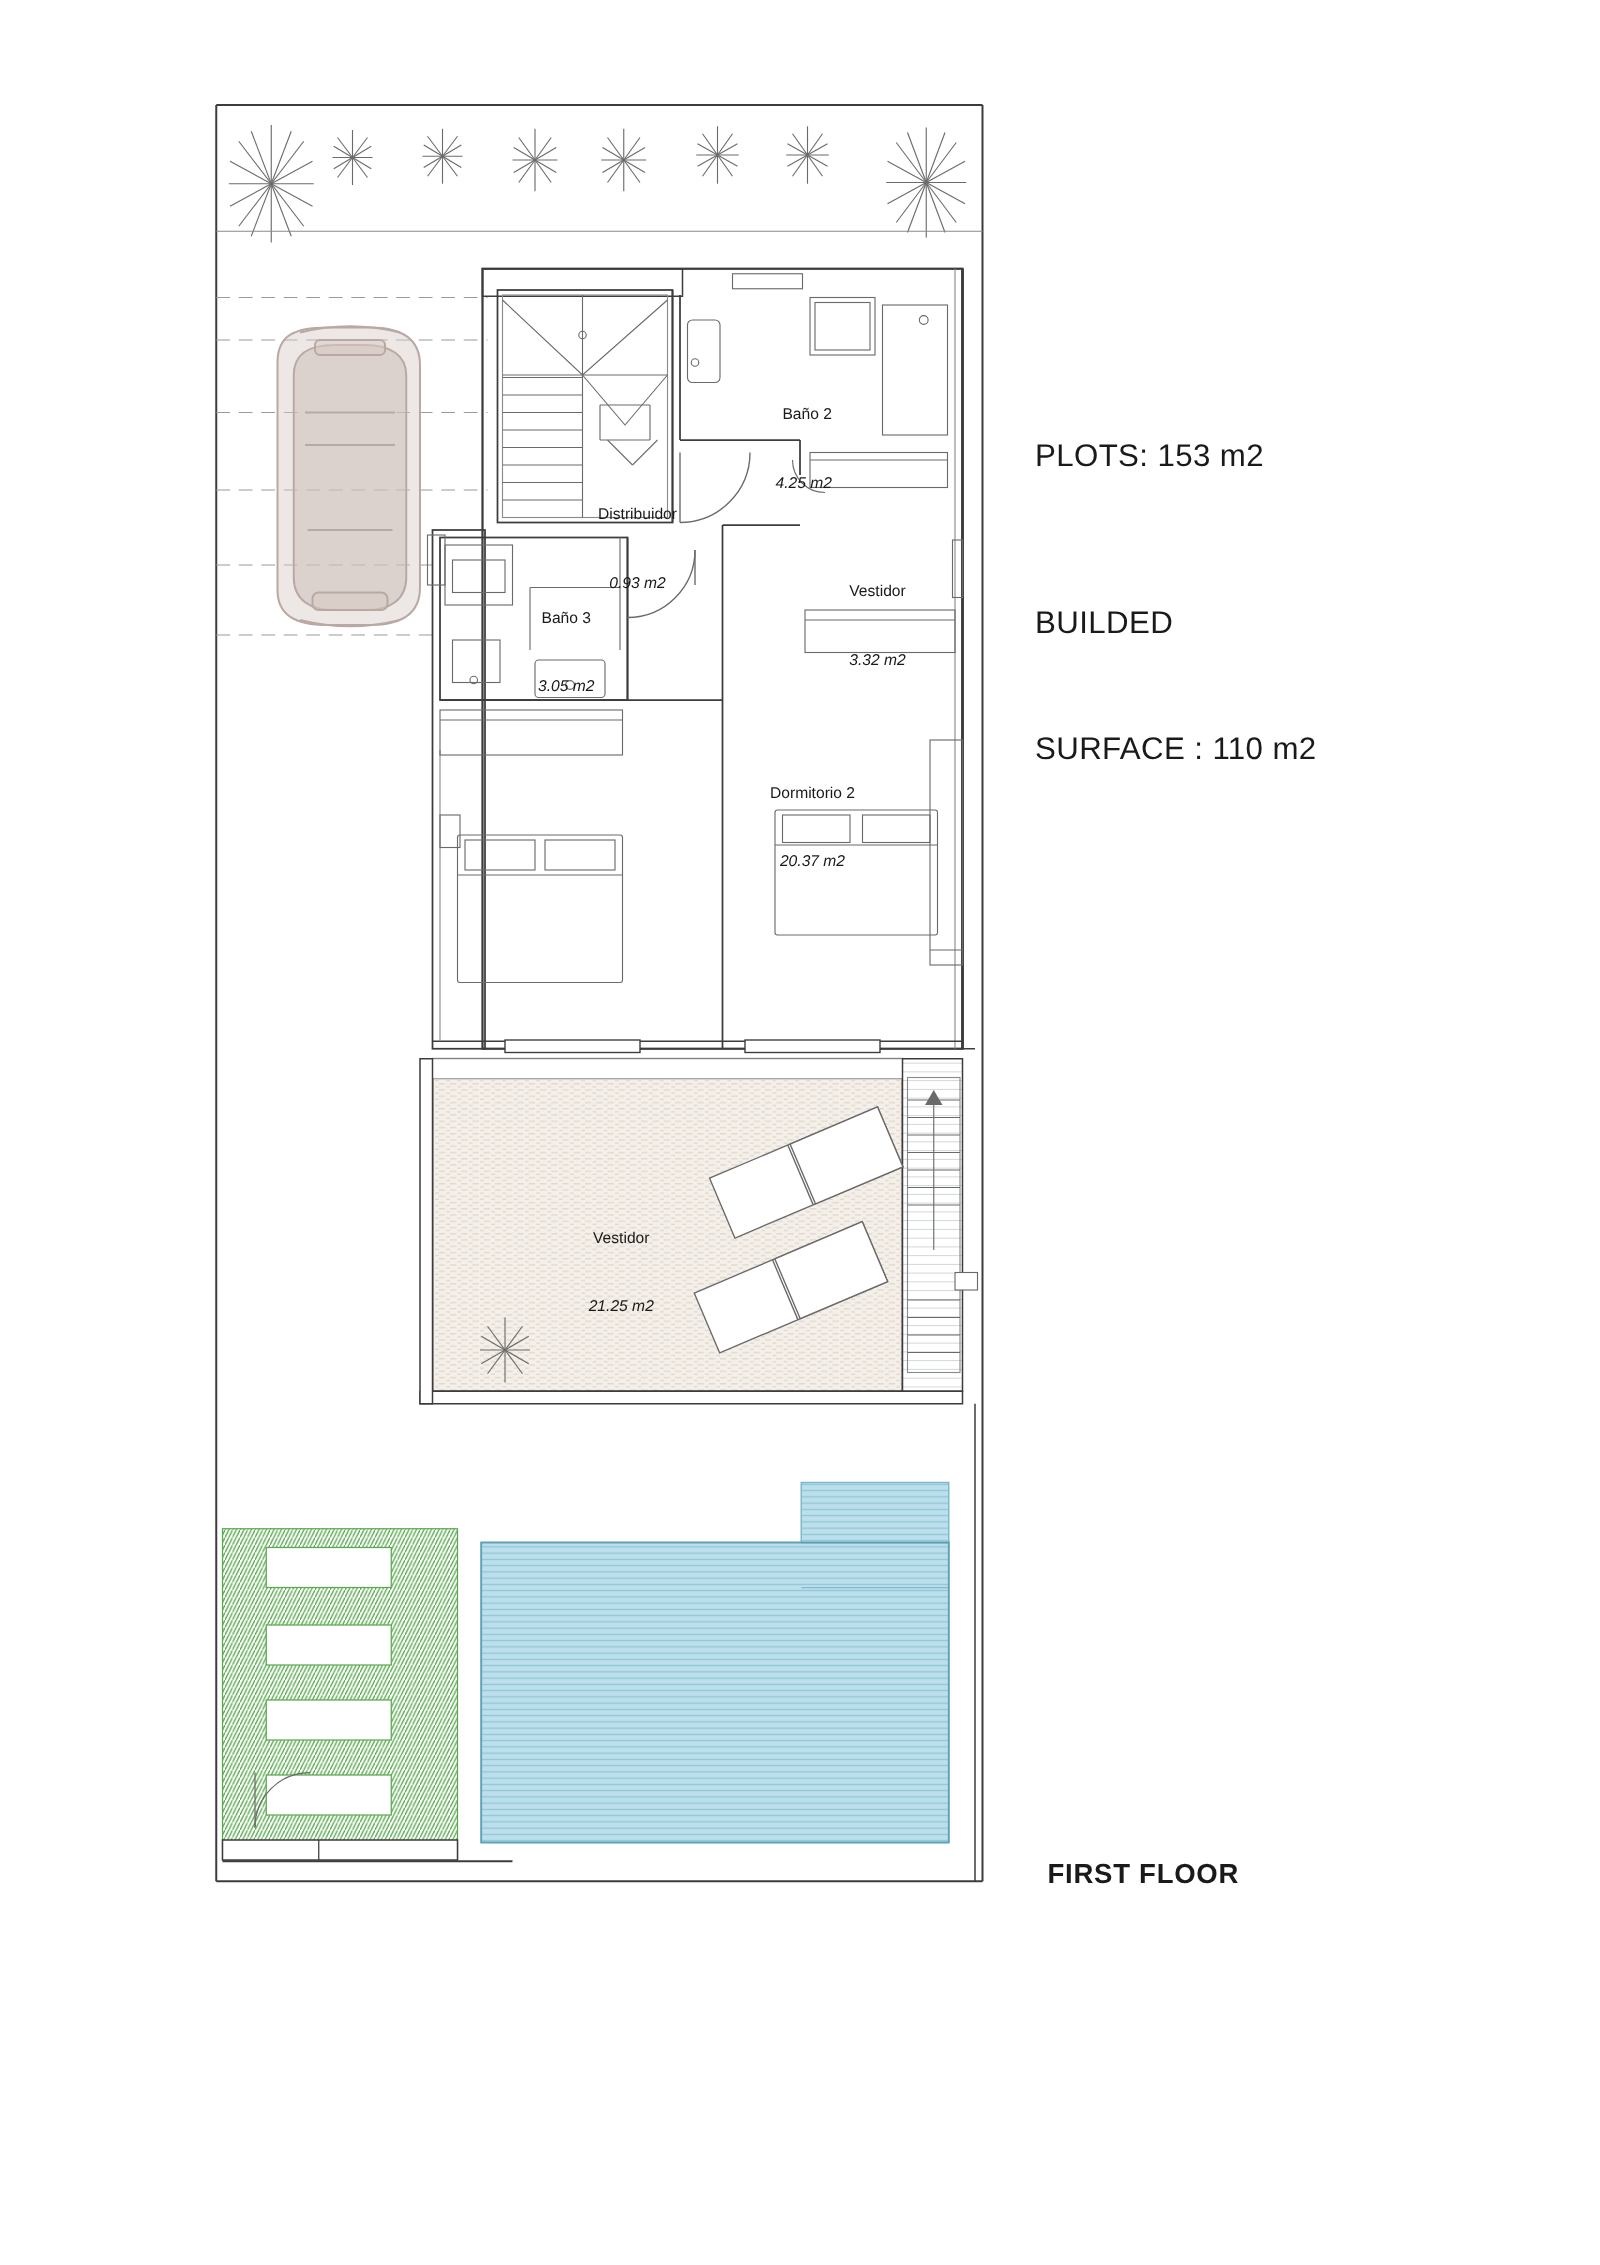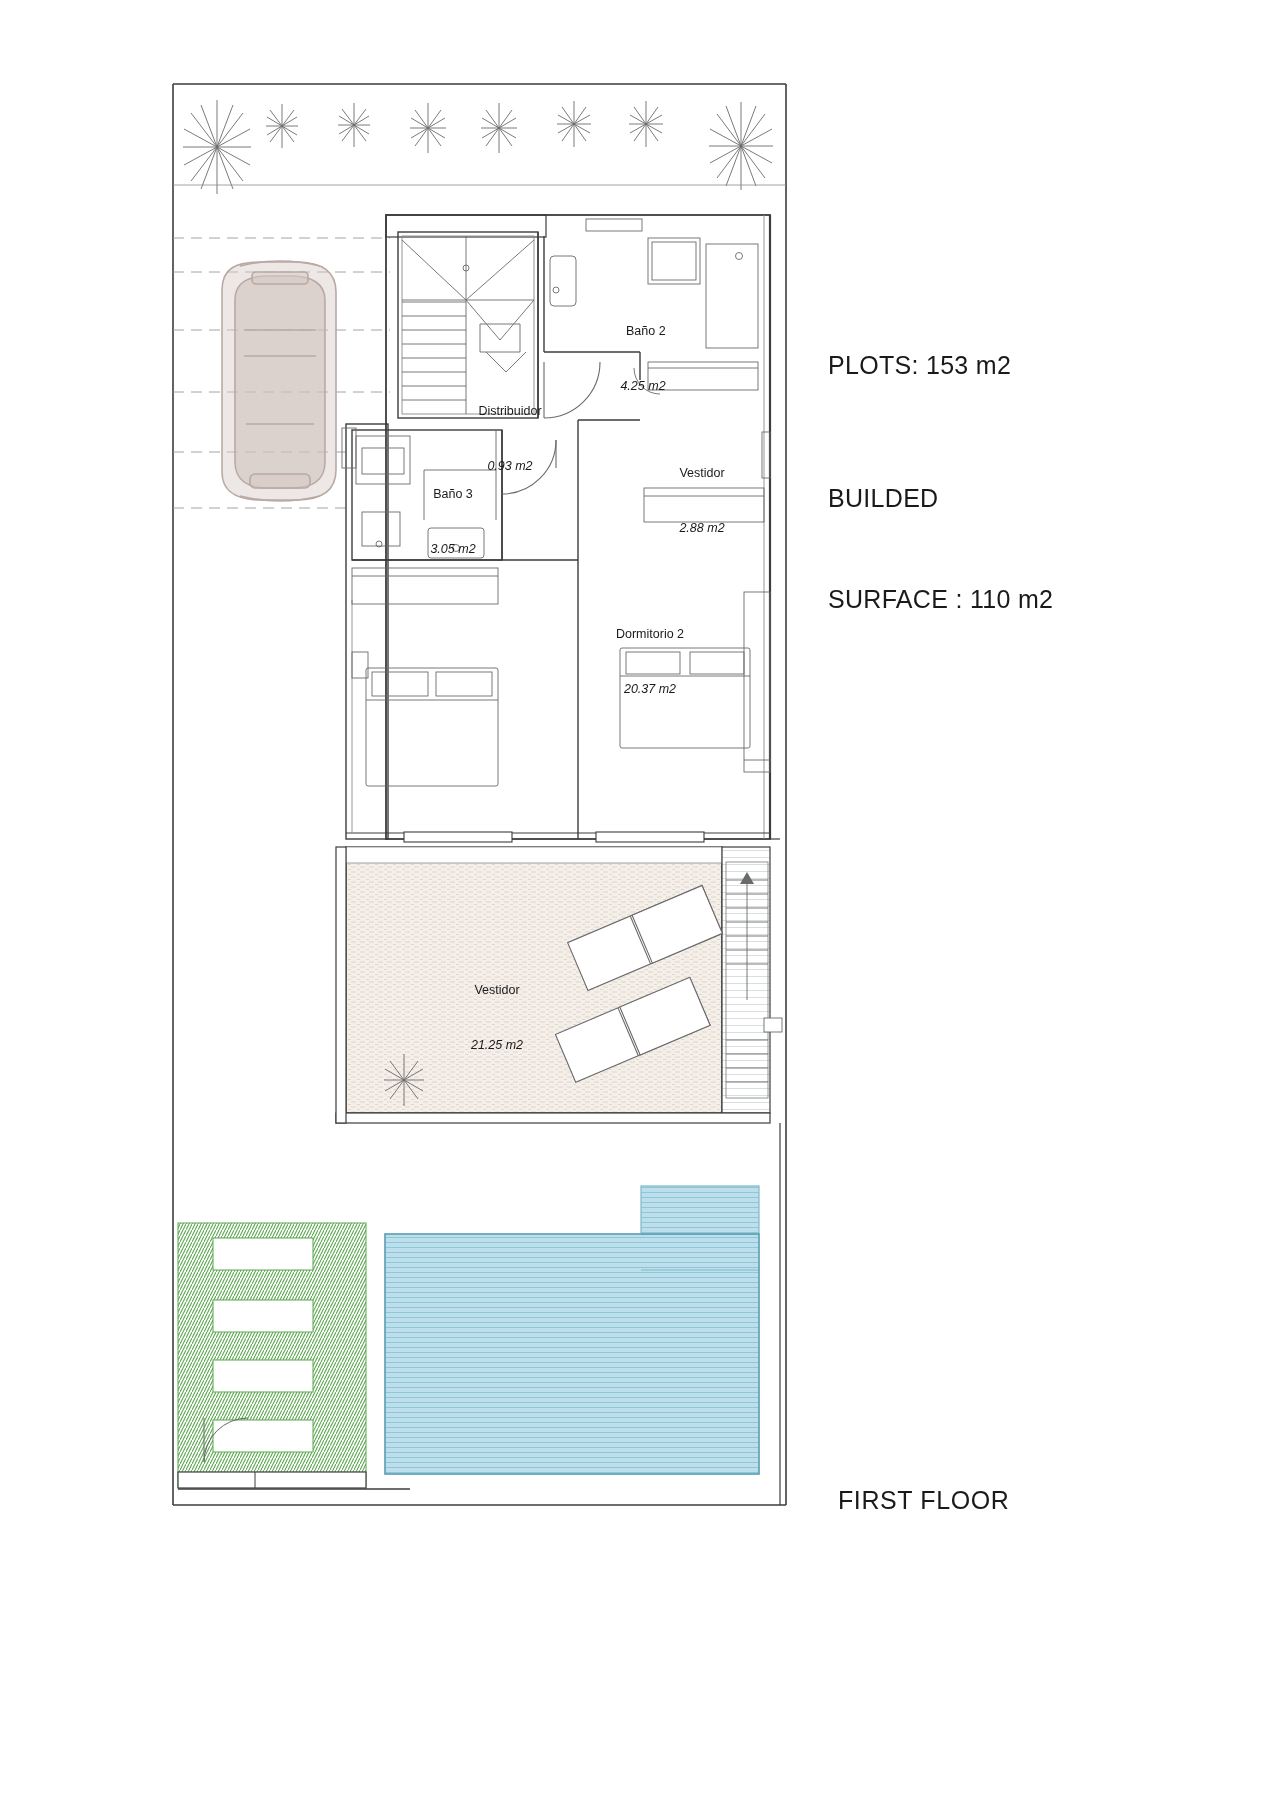--- a/index.html
+++ b/index.html
@@ -32,22 +32,22 @@
     color: #1a1a1a;
     white-space: pre;
     line-height: 1.35;
     margin-top: 46px;
   }
   #note-plots { left: 828px; top: 303px; }
   #note-builded { left: 828px; top: 368px; }
   #note-floor {
     left: 838px;
     top: 1438px;
-    font-size: 25px;
-    font-weight: normal;
+    font-size: 22px;
+    font-weight: bold;
     letter-spacing: 0.6px;
   }
 
   
   .room-label {
     position: absolute;
     text-align: center;
     font-size: 12.5px;
     line-height: 1.45;
     color: #1a1a1a;
@@ -419,21 +419,21 @@
     <span class="ar">4.25 m2</span>
   </div>
 
   <div class="room-label" id="lbl-distribuidor">
     <span class="nm">Distribuidor</span>
     <span class="ar">0.93 m2</span>
   </div>
 
   <div class="room-label" id="lbl-vestidor">
     <span class="nm">Vestidor</span>
-    <span class="ar">2.88 m2</span>
+    <span class="ar">3.32 m2</span>
   </div>
 
   <div class="room-label" id="lbl-bano3">
     <span class="nm">Baño 3</span>
     <span class="ar">3.05 m2</span>
   </div>
 
   <div class="room-label" id="lbl-dormitorio2">
     <span class="nm">Dormitorio 2</span>
     <span class="ar">20.37 m2</span>

